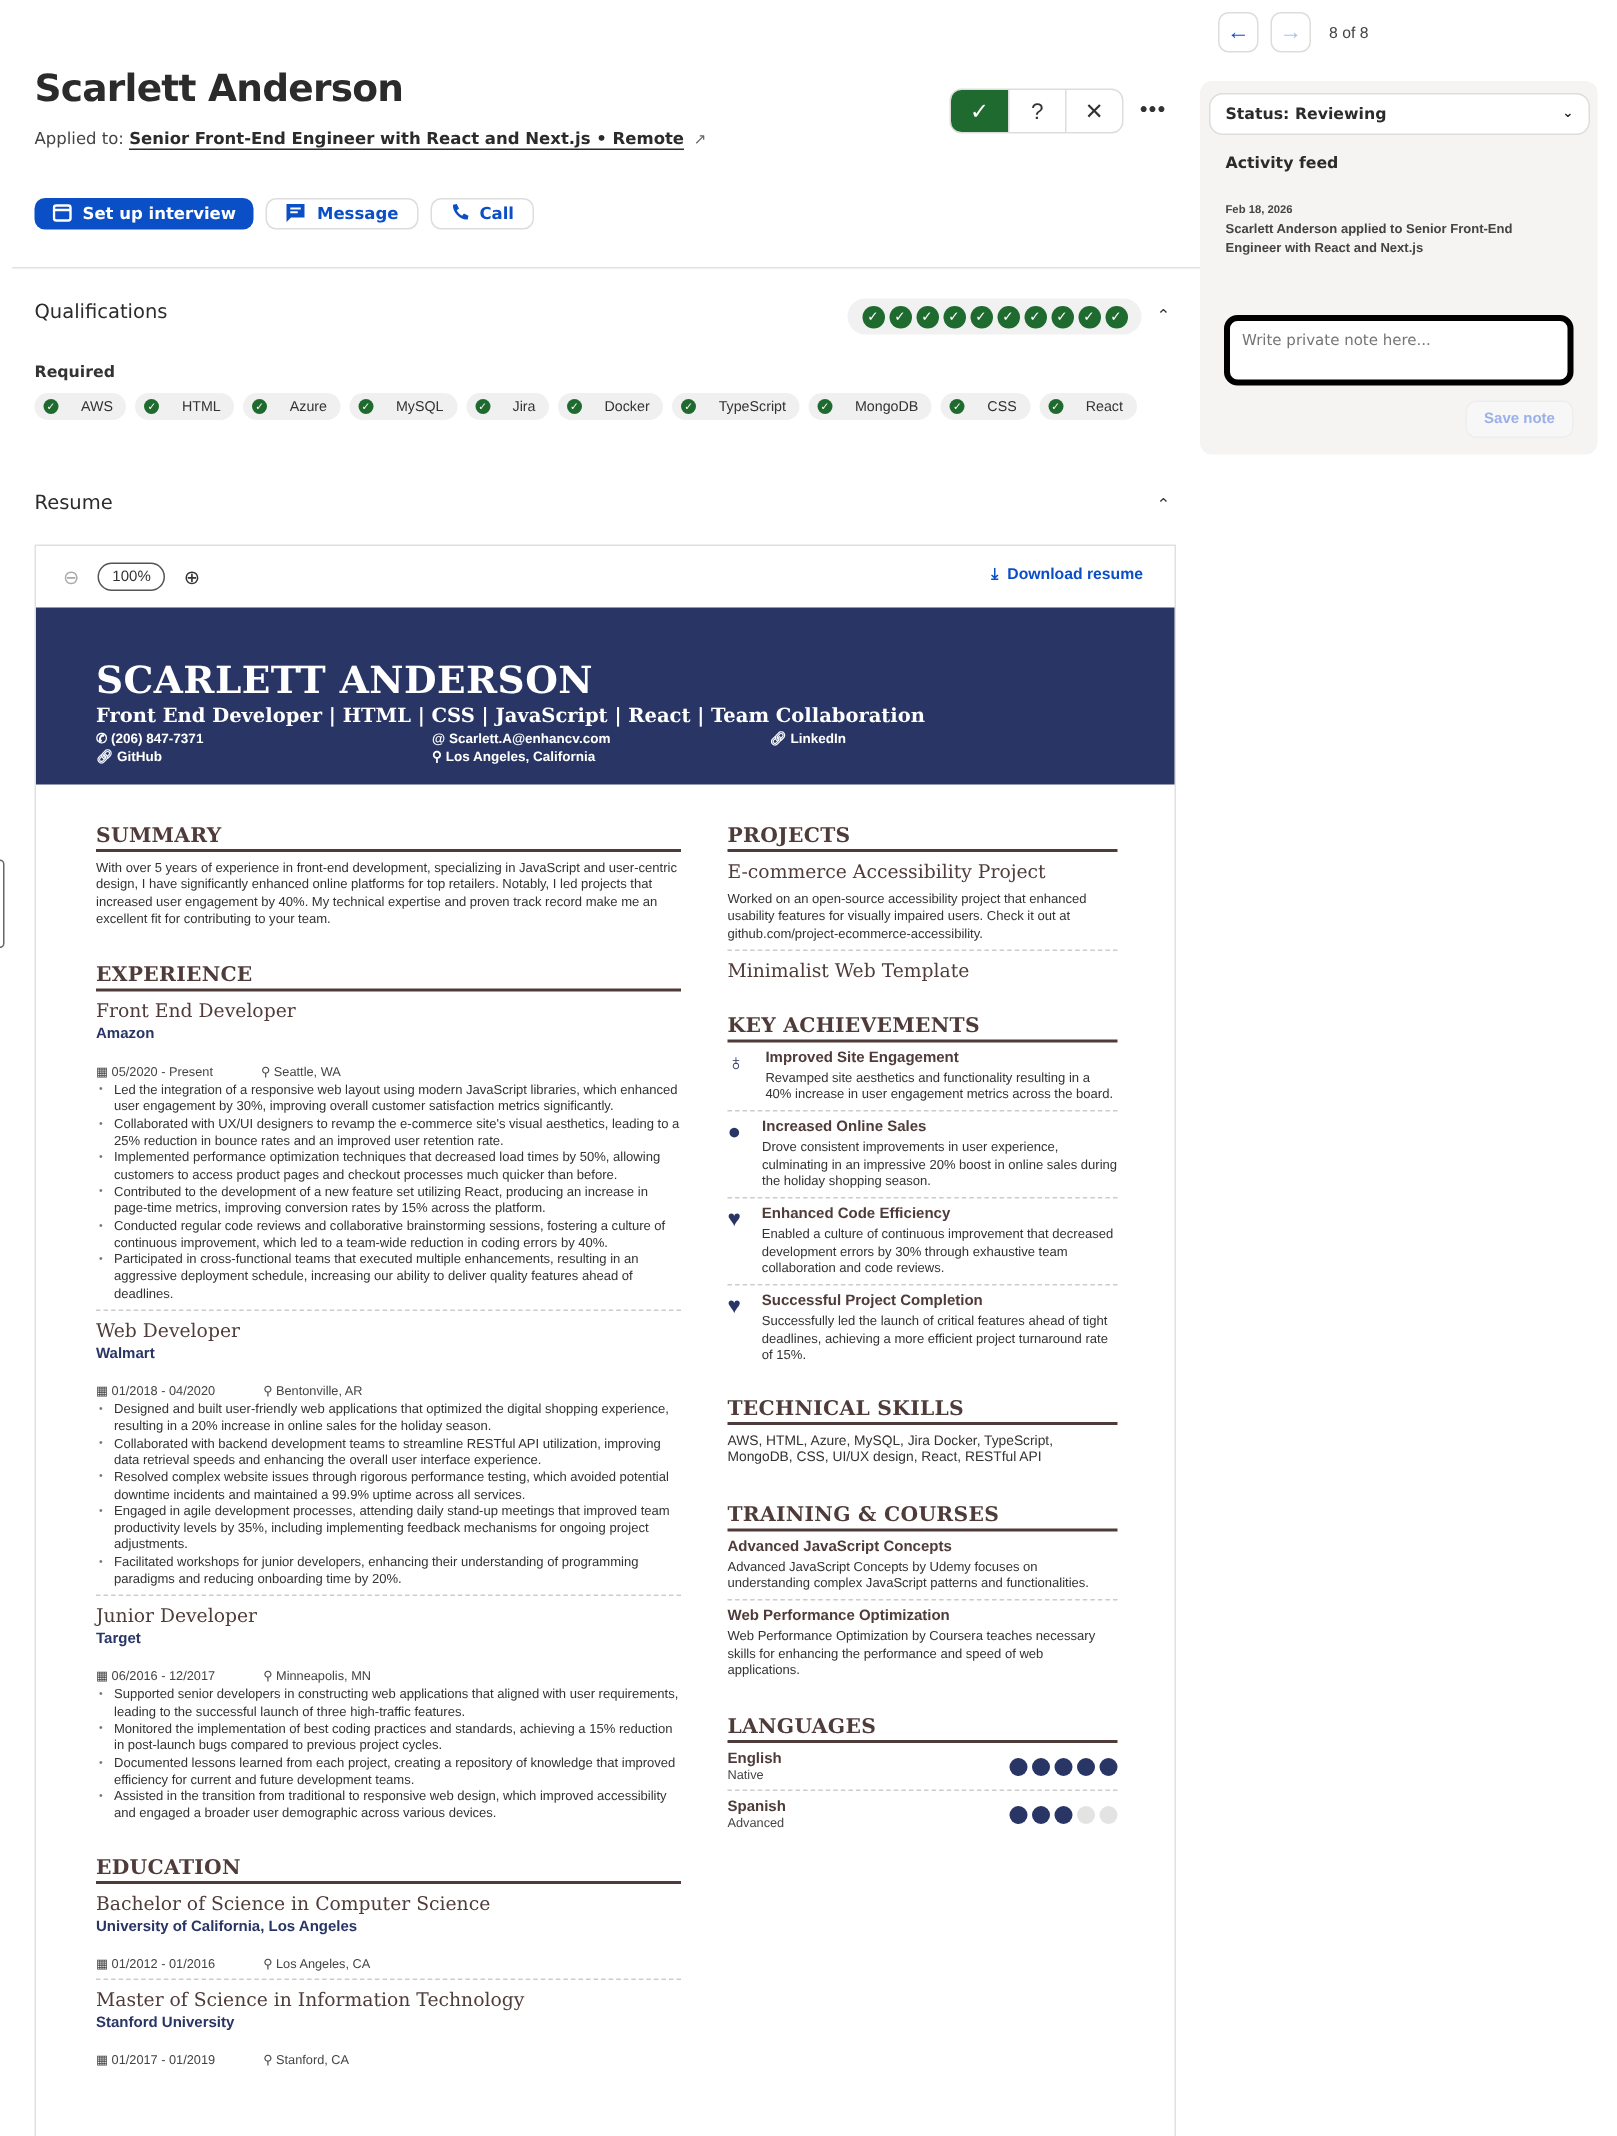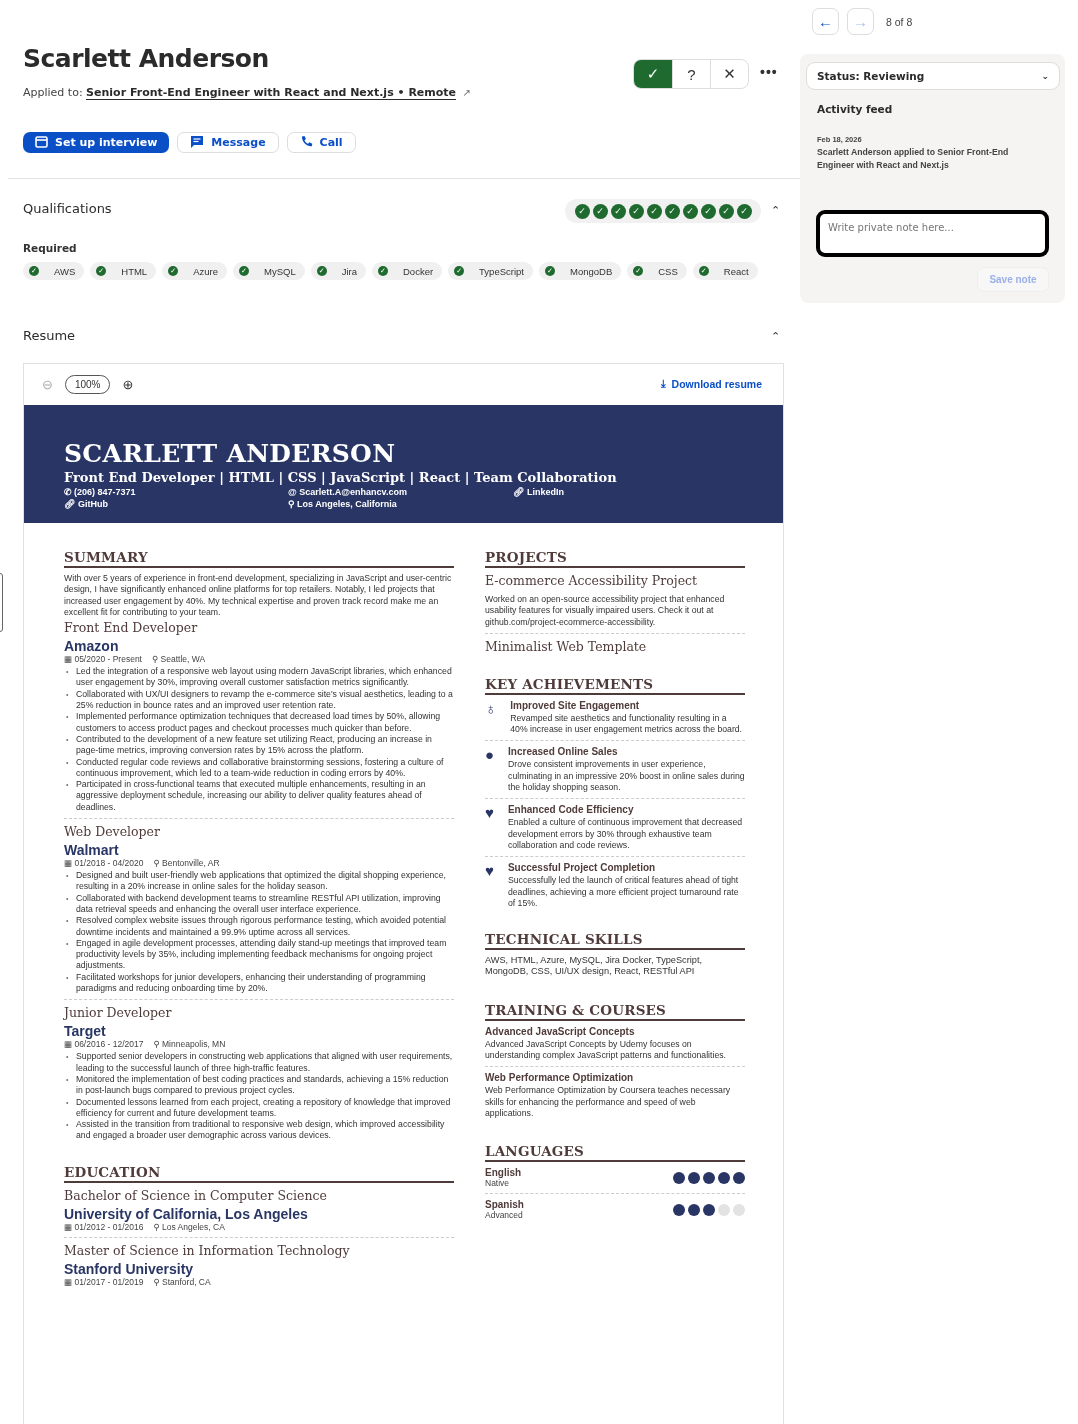--- a/index.html
+++ b/index.html
@@ -35,22 +35,22 @@
 .rhead{background:#293665;height:118px;position:relative;color:#fff}
 .rname{position:absolute;left:40px;top:34px;font-family:"DejaVu Serif",serif;font-weight:bold;font-size:25px;letter-spacing:0.3px}
 .rtag{position:absolute;left:40px;top:65px;font-family:"DejaVu Serif",serif;font-weight:bold;font-size:13px}
 .rc{position:absolute;font-size:9px;font-weight:bold}
 .rbody{position:relative}
 .col-l{position:absolute;left:40px;top:26px;width:390px}
 .col-r{position:absolute;left:461px;top:26px;width:260px}
 .h2{font-family:"DejaVu Serif",serif;font-weight:bold;font-size:13.5px;color:#4f3c3a;border-bottom:2px solid #4f3c3a;padding-bottom:1px;margin-bottom:5px;letter-spacing:0.2px}
 .p{font-size:8.7px;line-height:11.3px;color:#333}
 .job-t{font-family:"DejaVu Serif",serif;font-size:12.5px;color:#4f3c3a;margin-top:2px}
-.comp{font-size:14px;font-weight:bold;color:#293665;margin-top:3px}
-.meta{font-size:8.5px;color:#444;margin:0 0 2px;display:flex;gap:10px}
+.comp{font-size:10px;font-weight:bold;color:#293665;margin-top:3px}
+.meta{font-size:8.5px;color:#444;margin:14px 0 2px;display:flex;gap:32px}
 ul{list-style:none}
 ul li{font-size:8.7px;line-height:11.3px;color:#333;padding-left:12px;position:relative}
 ul li:before{content:"•";position:absolute;left:2px;color:#777;font-size:7px}
 .dash{border-top:1px dashed #ccc;margin:5px 0}
 .ach{display:flex;gap:14px}
 .ach-ic{width:18px;color:#293665;font-size:15px;text-align:center}
 .ach-t{font-size:10px;font-weight:bold;color:#4f3c3a;margin-bottom:2px}
 .ct-t{font-size:10px;font-weight:bold;color:#4f3c3a;margin-bottom:2px}
 .lang{display:flex;justify-content:space-between;align-items:center}
 .ln{font-size:10px;font-weight:bold;color:#4f3c3a}
@@ -201,20 +201,21 @@
       <div class="rc" style="left:264px;top:82px"><span>@ </span><span>Scarlett.A@enhancv.com</span></div>
       <div class="rc" style="left:489px;top:82px"><span>🔗︎ </span><span>LinkedIn</span></div>
       <div class="rc" style="left:40px;top:94px"><span>🔗︎ </span><span>GitHub</span></div>
       <div class="rc" style="left:264px;top:94px"><span>⚲ </span><span>Los Angeles, California</span></div>
     </div>
 
     <div class="rbody">
       <div class="col-l">
         <div class="h2">SUMMARY</div>
         <div class="p">With over 5 years of experience in front-end development, specializing in JavaScript and user-centric design, I have significantly enhanced online platforms for top retailers. Notably, I led projects that increased user engagement by 40%. My technical expertise and proven track record make me an excellent fit for contributing to your team.</div>
+        <div class="h2" style="margin-top:24px">EXPERIENCE</div>
         <div id="exp">
             <div>
               <div class="job-t">Front End Developer</div>
               <div class="comp">Amazon</div>
               <div class="meta">
                 <span><span>▦ </span><span>05/2020 - Present</span></span>
                 <span><span>⚲ </span><span>Seattle, WA</span></span>
               </div>
               <ul>
                 <li>Led the integration of a responsive web layout using modern JavaScript libraries, which enhanced user engagement by 30%, improving overall customer satisfaction metrics significantly.</li>

